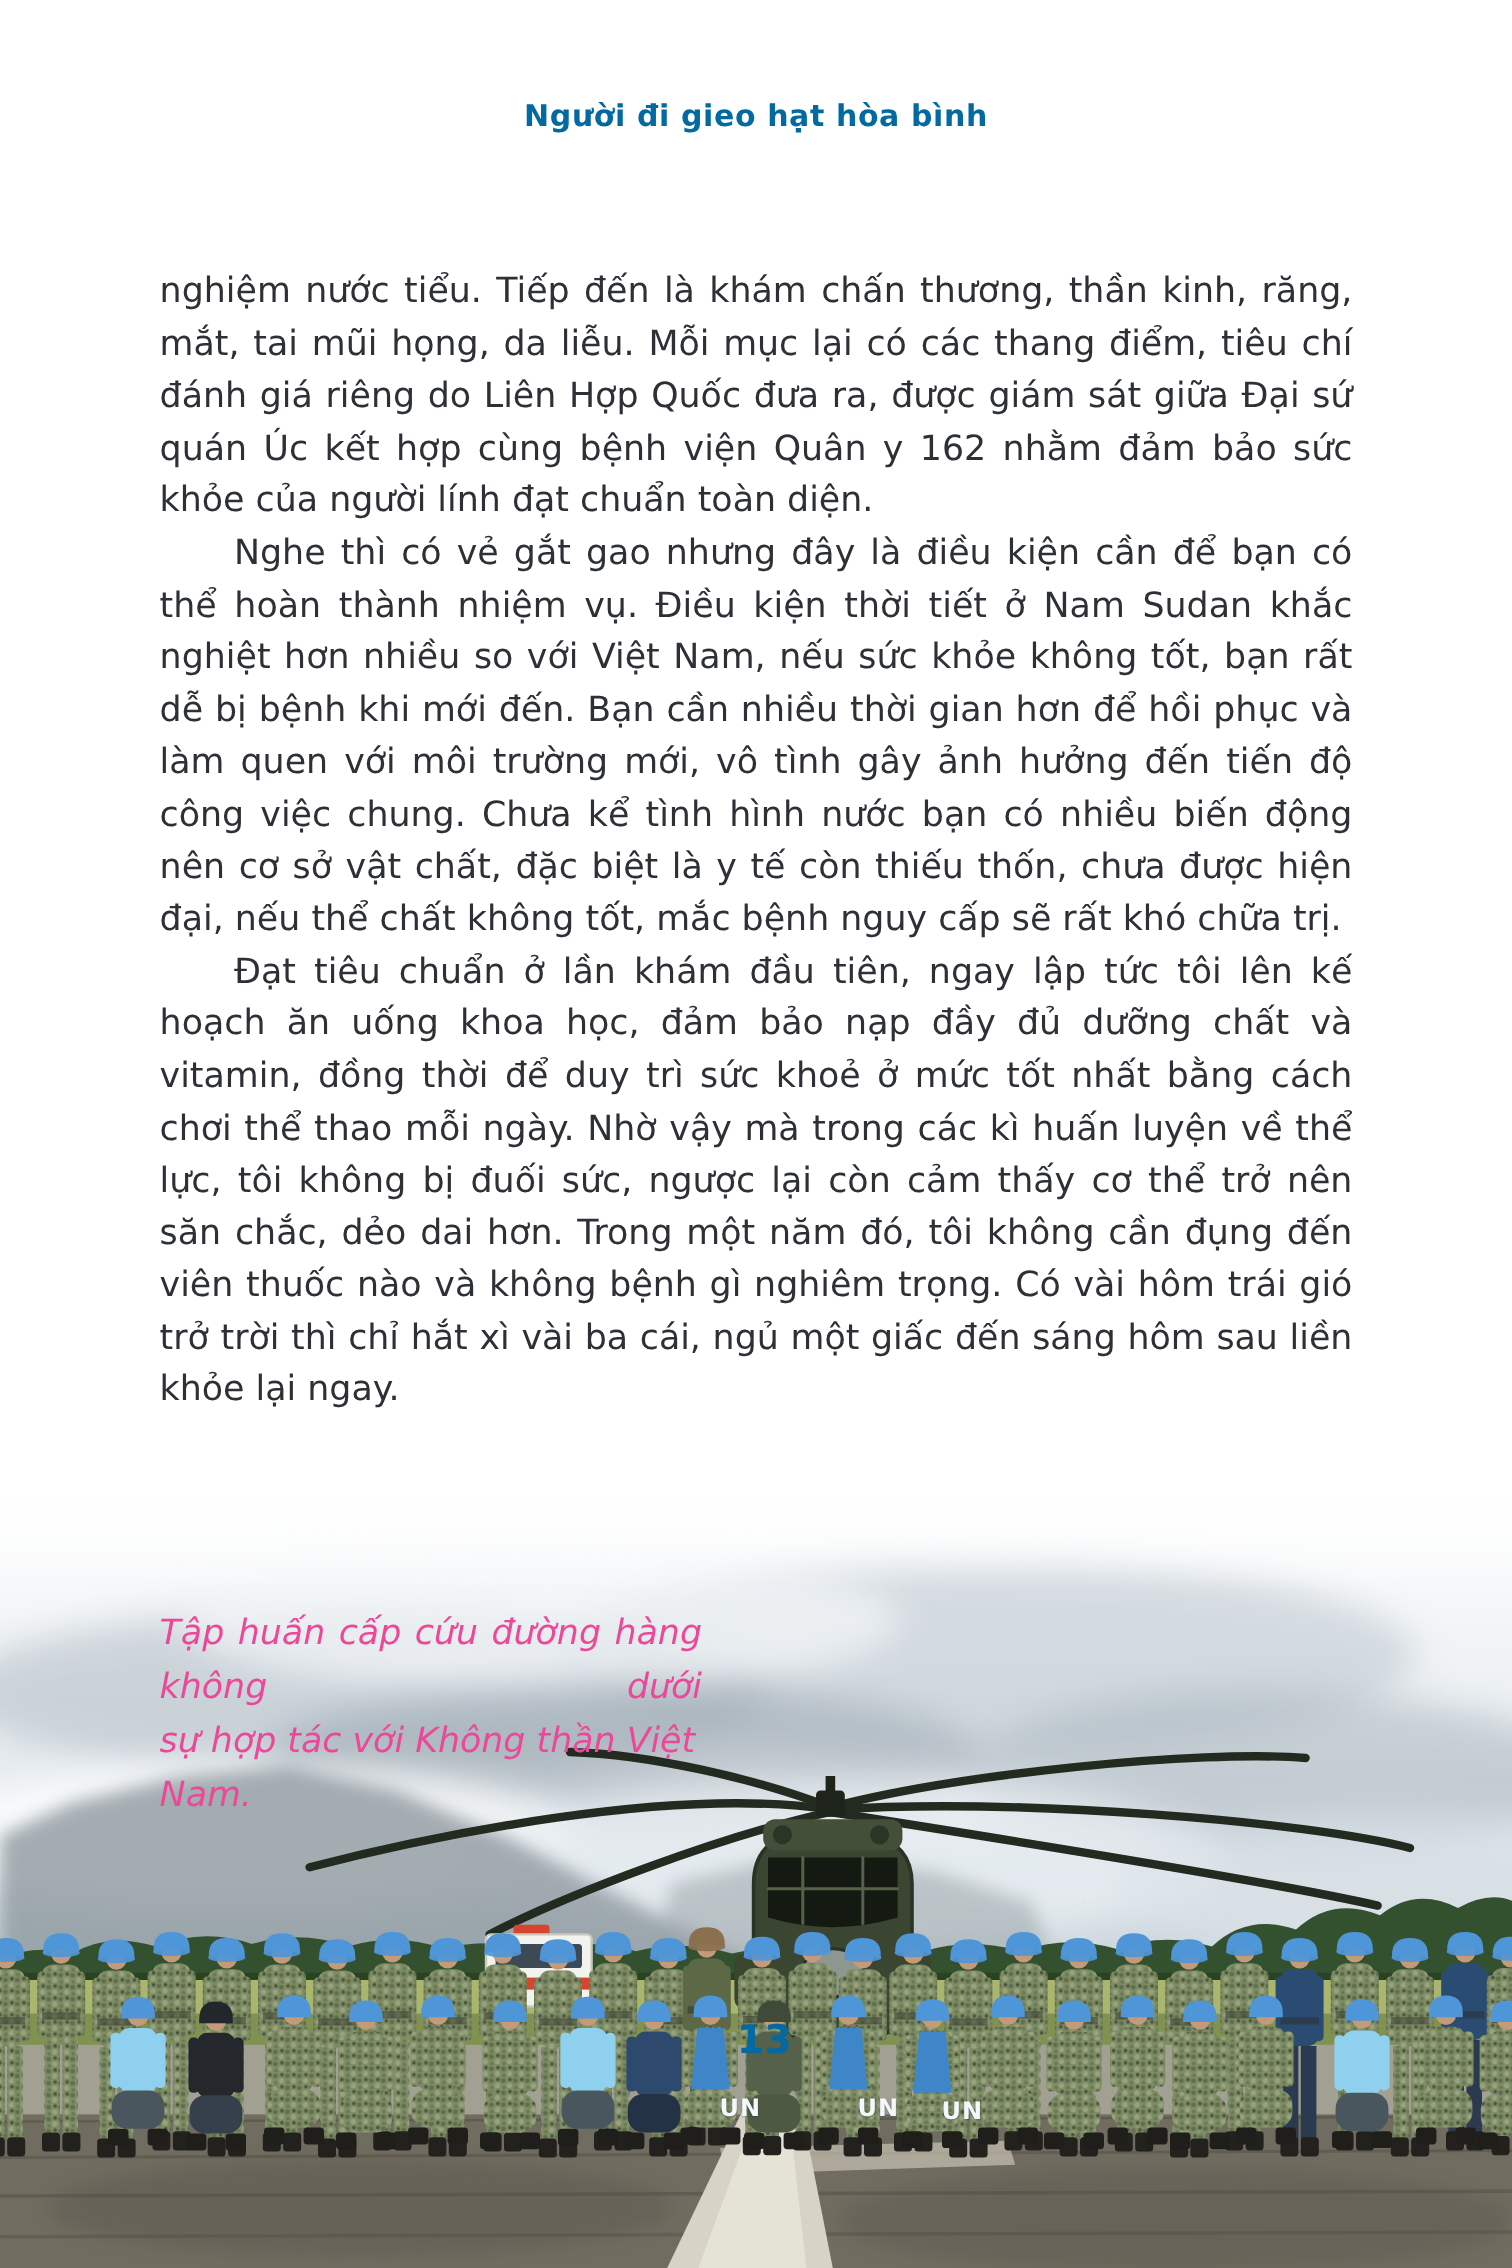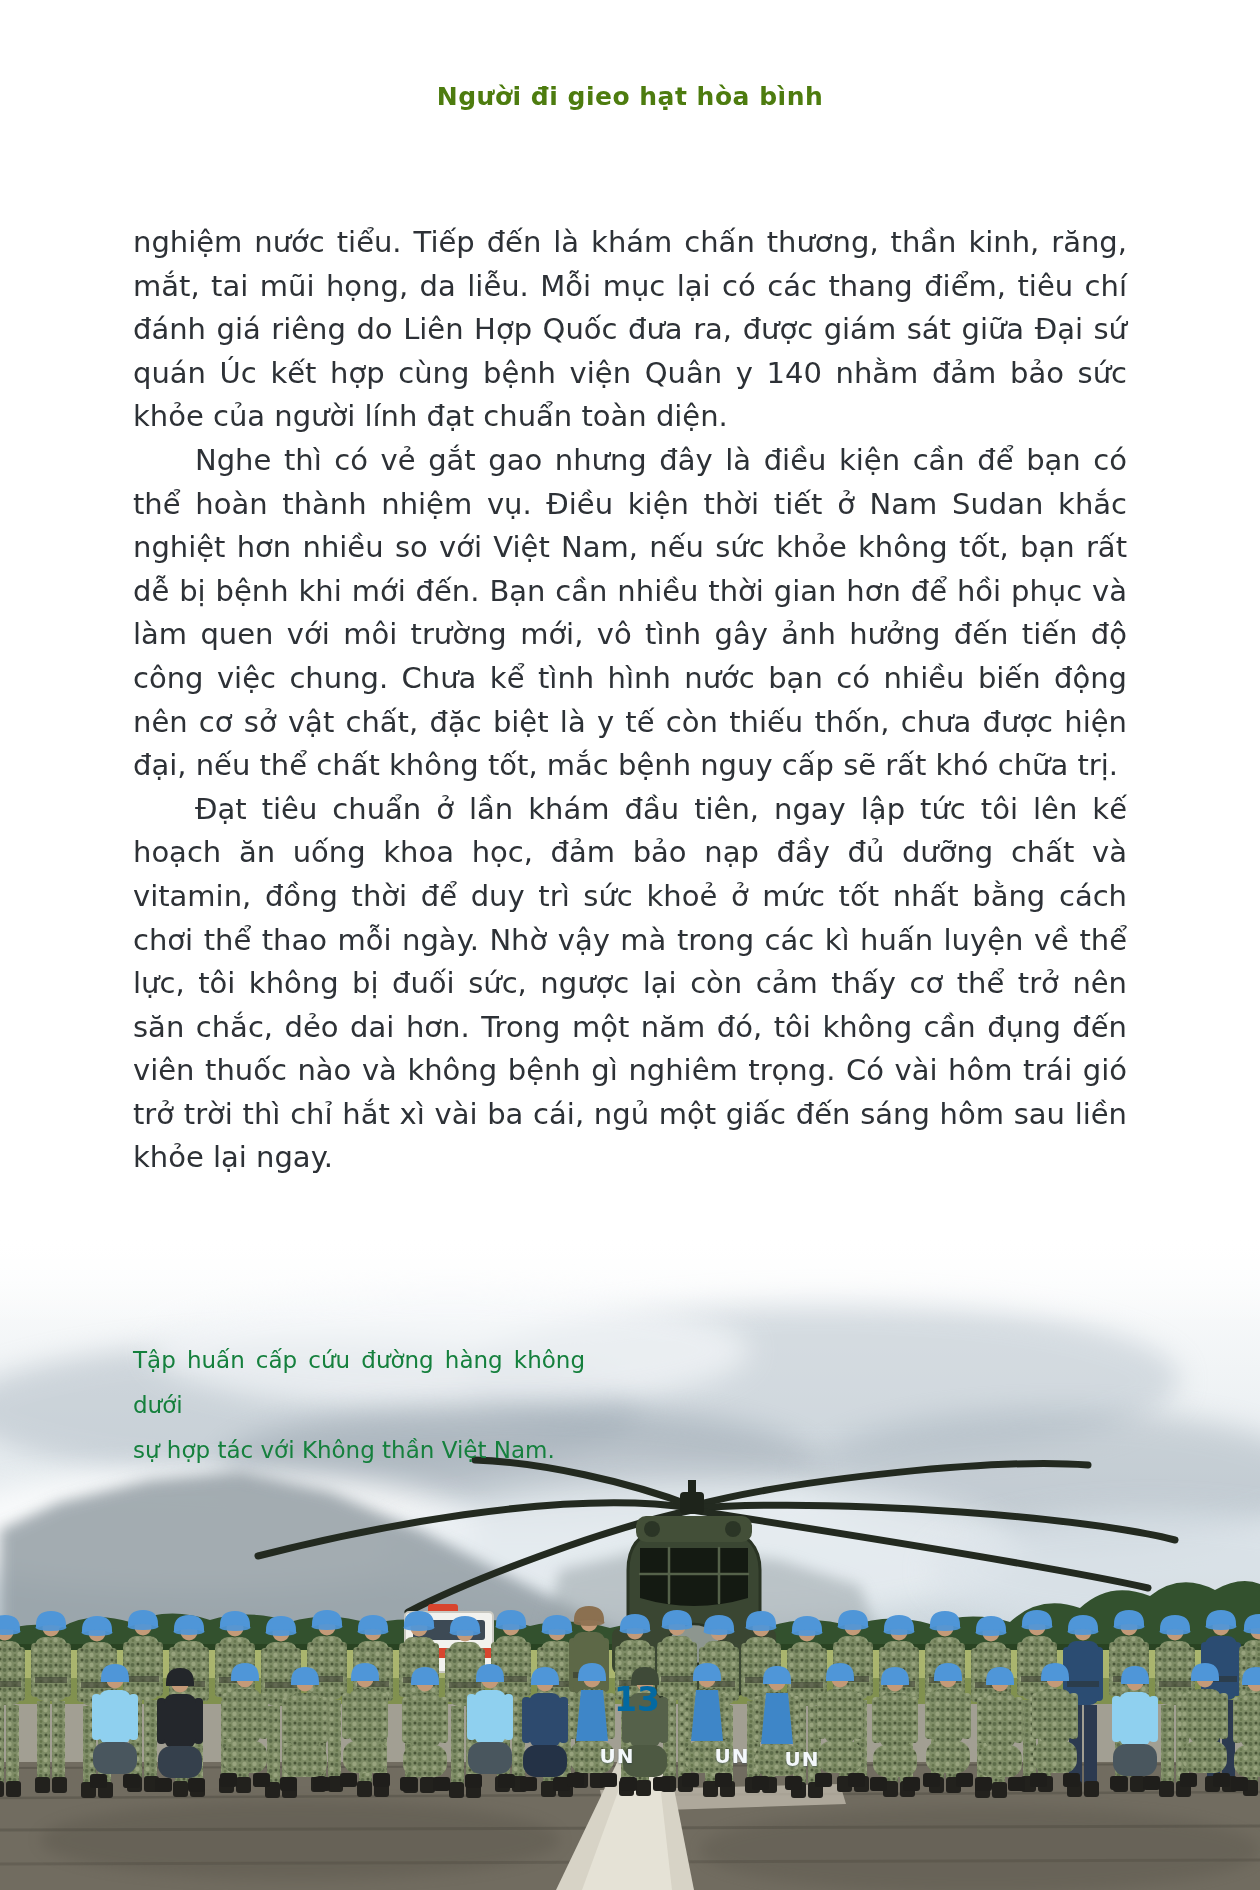--- a/index.html
+++ b/index.html
@@ -1,28 +1,28 @@
 <!DOCTYPE html>
 <html><head>
 <meta charset="utf-8">
 <style>
   html,body{margin:0;padding:0;background:#ffffff;}
   #page{position:relative;width:1260px;height:1890px;background:#ffffff;overflow:hidden;
         font-family:"DejaVu Sans","Liberation Sans",sans-serif;}
   
   .runhead{position:absolute;top:82px;left:0;width:100%;text-align:center;
-           font-size:25px;font-weight:600;letter-spacing:.5px;color:#4d7c0f;}
+           font-size:25px;font-weight:600;letter-spacing:.5px;color:#0369a1;}
   
   .bodytext{position:absolute;top:221px;left:133px;width:994px;color:#2d3136;
             font-size:29px;line-height:43.6px;text-align:justify;}
   .bodytext p{margin:0;}
   .bodytext p.indent{text-indent:62px;}
   
   .caption{position:absolute;top:1338px;left:133px;width:452px;z-index:6;
-           font-size:23px;line-height:45px;color:#15803d;}
+           font-style:italic;font-size:29px;line-height:45px;color:#ec4899;}
   .caption .l1{text-align:justify;text-align-last:justify;}
   
   .photo{position:absolute;top:1230px;left:0;width:1260px;height:660px;z-index:1;}
   .photofade{position:absolute;top:1230px;left:0;width:1260px;height:95px;z-index:5;
              background:linear-gradient(#ffffff 8%,rgba(255,255,255,0));}
   .unlabel{position:absolute;z-index:7;color:#f4f8fb;font-weight:bold;font-size:20px;
            letter-spacing:1px;transform:translateX(-50%);text-shadow:0 1px 2px rgba(20,40,70,.35);margin-left:25px;}
   .pagenum{position:absolute;top:1680px;left:614px;z-index:8;color:#0369a1;
            font-size:33px;font-weight:600;}
   
@@ -34,21 +34,21 @@
   .dk{--coat:#55614a;--pants:#4d5942;--hat:#3f4a38;}
 </style>
 </head>
 <body>
 
 <div id="page">
 
   <div class="runhead">Người đi gieo hạt hòa bình</div>
 
   <div class="bodytext">
-    <p>nghiệm nước tiểu. Tiếp đến là khám chấn thương, thần kinh, răng, mắt, tai mũi họng, da liễu. Mỗi mục lại có các thang điểm, tiêu chí đánh giá riêng do Liên Hợp Quốc đưa ra, được giám sát giữa Đại sứ quán Úc kết hợp cùng bệnh viện Quân y 140 nhằm đảm bảo sức khỏe của người lính đạt chuẩn toàn diện.</p>
+    <p>nghiệm nước tiểu. Tiếp đến là khám chấn thương, thần kinh, răng, mắt, tai mũi họng, da liễu. Mỗi mục lại có các thang điểm, tiêu chí đánh giá riêng do Liên Hợp Quốc đưa ra, được giám sát giữa Đại sứ quán Úc kết hợp cùng bệnh viện Quân y 162 nhằm đảm bảo sức khỏe của người lính đạt chuẩn toàn diện.</p>
     <p class="indent">Nghe thì có vẻ gắt gao nhưng đây là điều kiện cần để bạn có thể hoàn thành nhiệm vụ. Điều kiện thời tiết ở Nam Sudan khắc nghiệt hơn nhiều so với Việt Nam, nếu sức khỏe không tốt, bạn rất dễ bị bệnh khi mới đến. Bạn cần nhiều thời gian hơn để hồi phục và làm quen với môi trường mới, vô tình gây ảnh hưởng đến tiến độ công việc chung. Chưa kể tình hình nước bạn có nhiều biến động nên cơ sở vật chất, đặc biệt là y tế còn thiếu thốn, chưa được hiện đại, nếu thể chất không tốt, mắc bệnh nguy cấp sẽ rất khó chữa trị.</p>
     <p class="indent">Đạt tiêu chuẩn ở lần khám đầu tiên, ngay lập tức tôi lên kế hoạch ăn uống khoa học, đảm bảo nạp đầy đủ dưỡng chất và vitamin, đồng thời để duy trì sức khoẻ ở mức tốt nhất bằng cách chơi thể thao mỗi ngày. Nhờ vậy mà trong các kì huấn luyện về thể lực, tôi không bị đuối sức, ngược lại còn cảm thấy cơ thể trở nên săn chắc, dẻo dai hơn. Trong một năm đó, tôi không cần đụng đến viên thuốc nào và không bệnh gì nghiêm trọng. Có vài hôm trái gió trở trời thì chỉ hắt xì vài ba cái, ngủ một giấc đến sáng hôm sau liền khỏe lại ngay.</p>
   </div>
 
   <div class="caption">
     <div class="l1">Tập huấn cấp cứu đường hàng không dưới</div>
     <div>sự hợp tác với Không thần Việt Nam.</div>
   </div>
 
   <svg class="photo" viewBox="0 0 1260 660">

